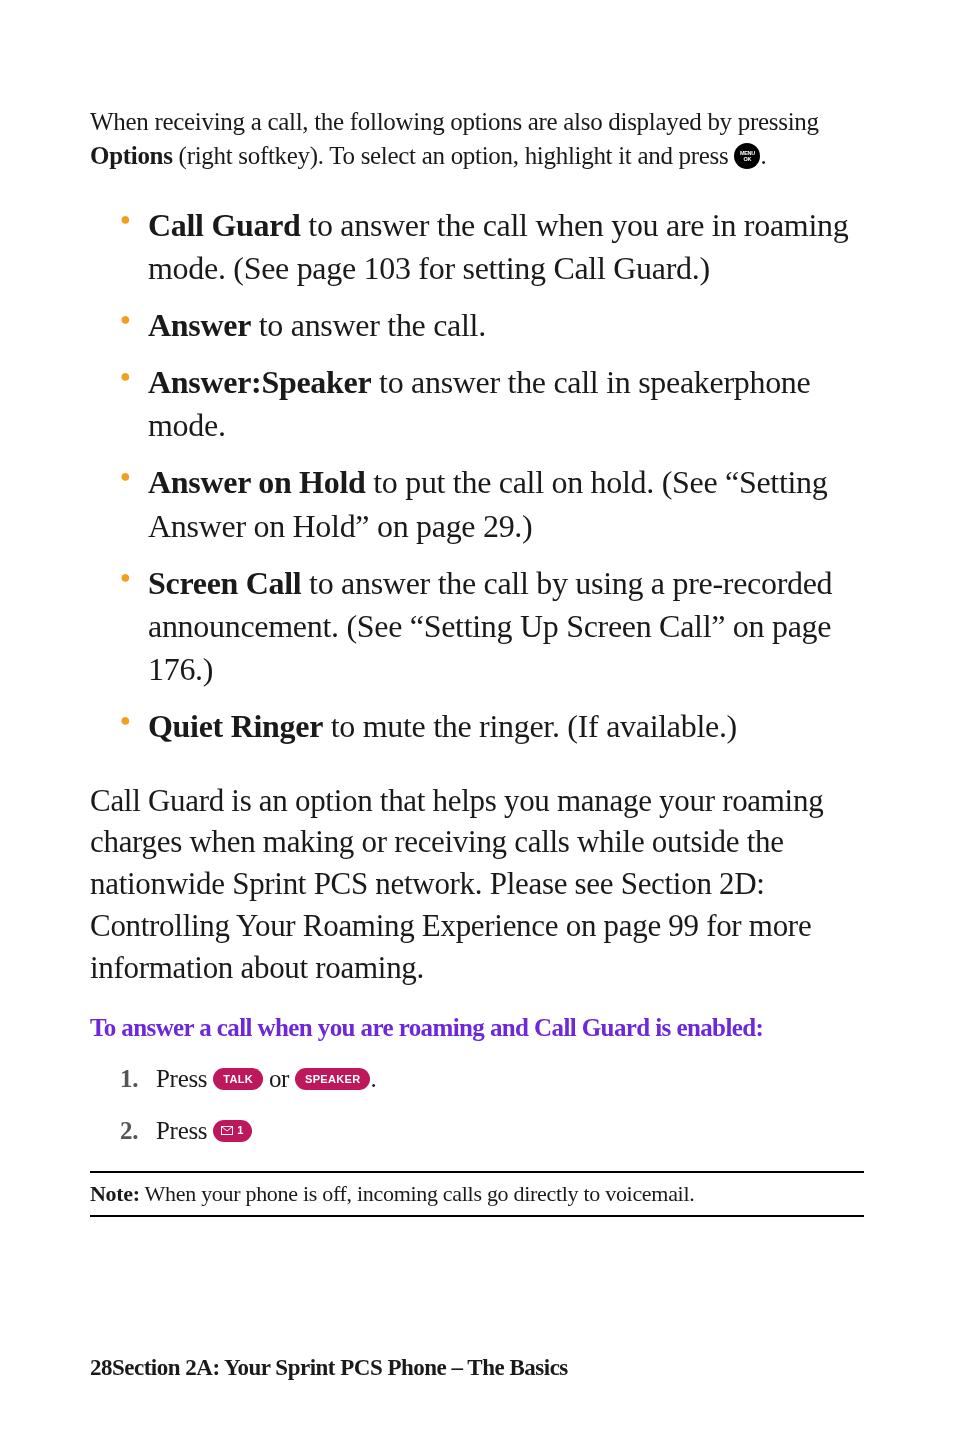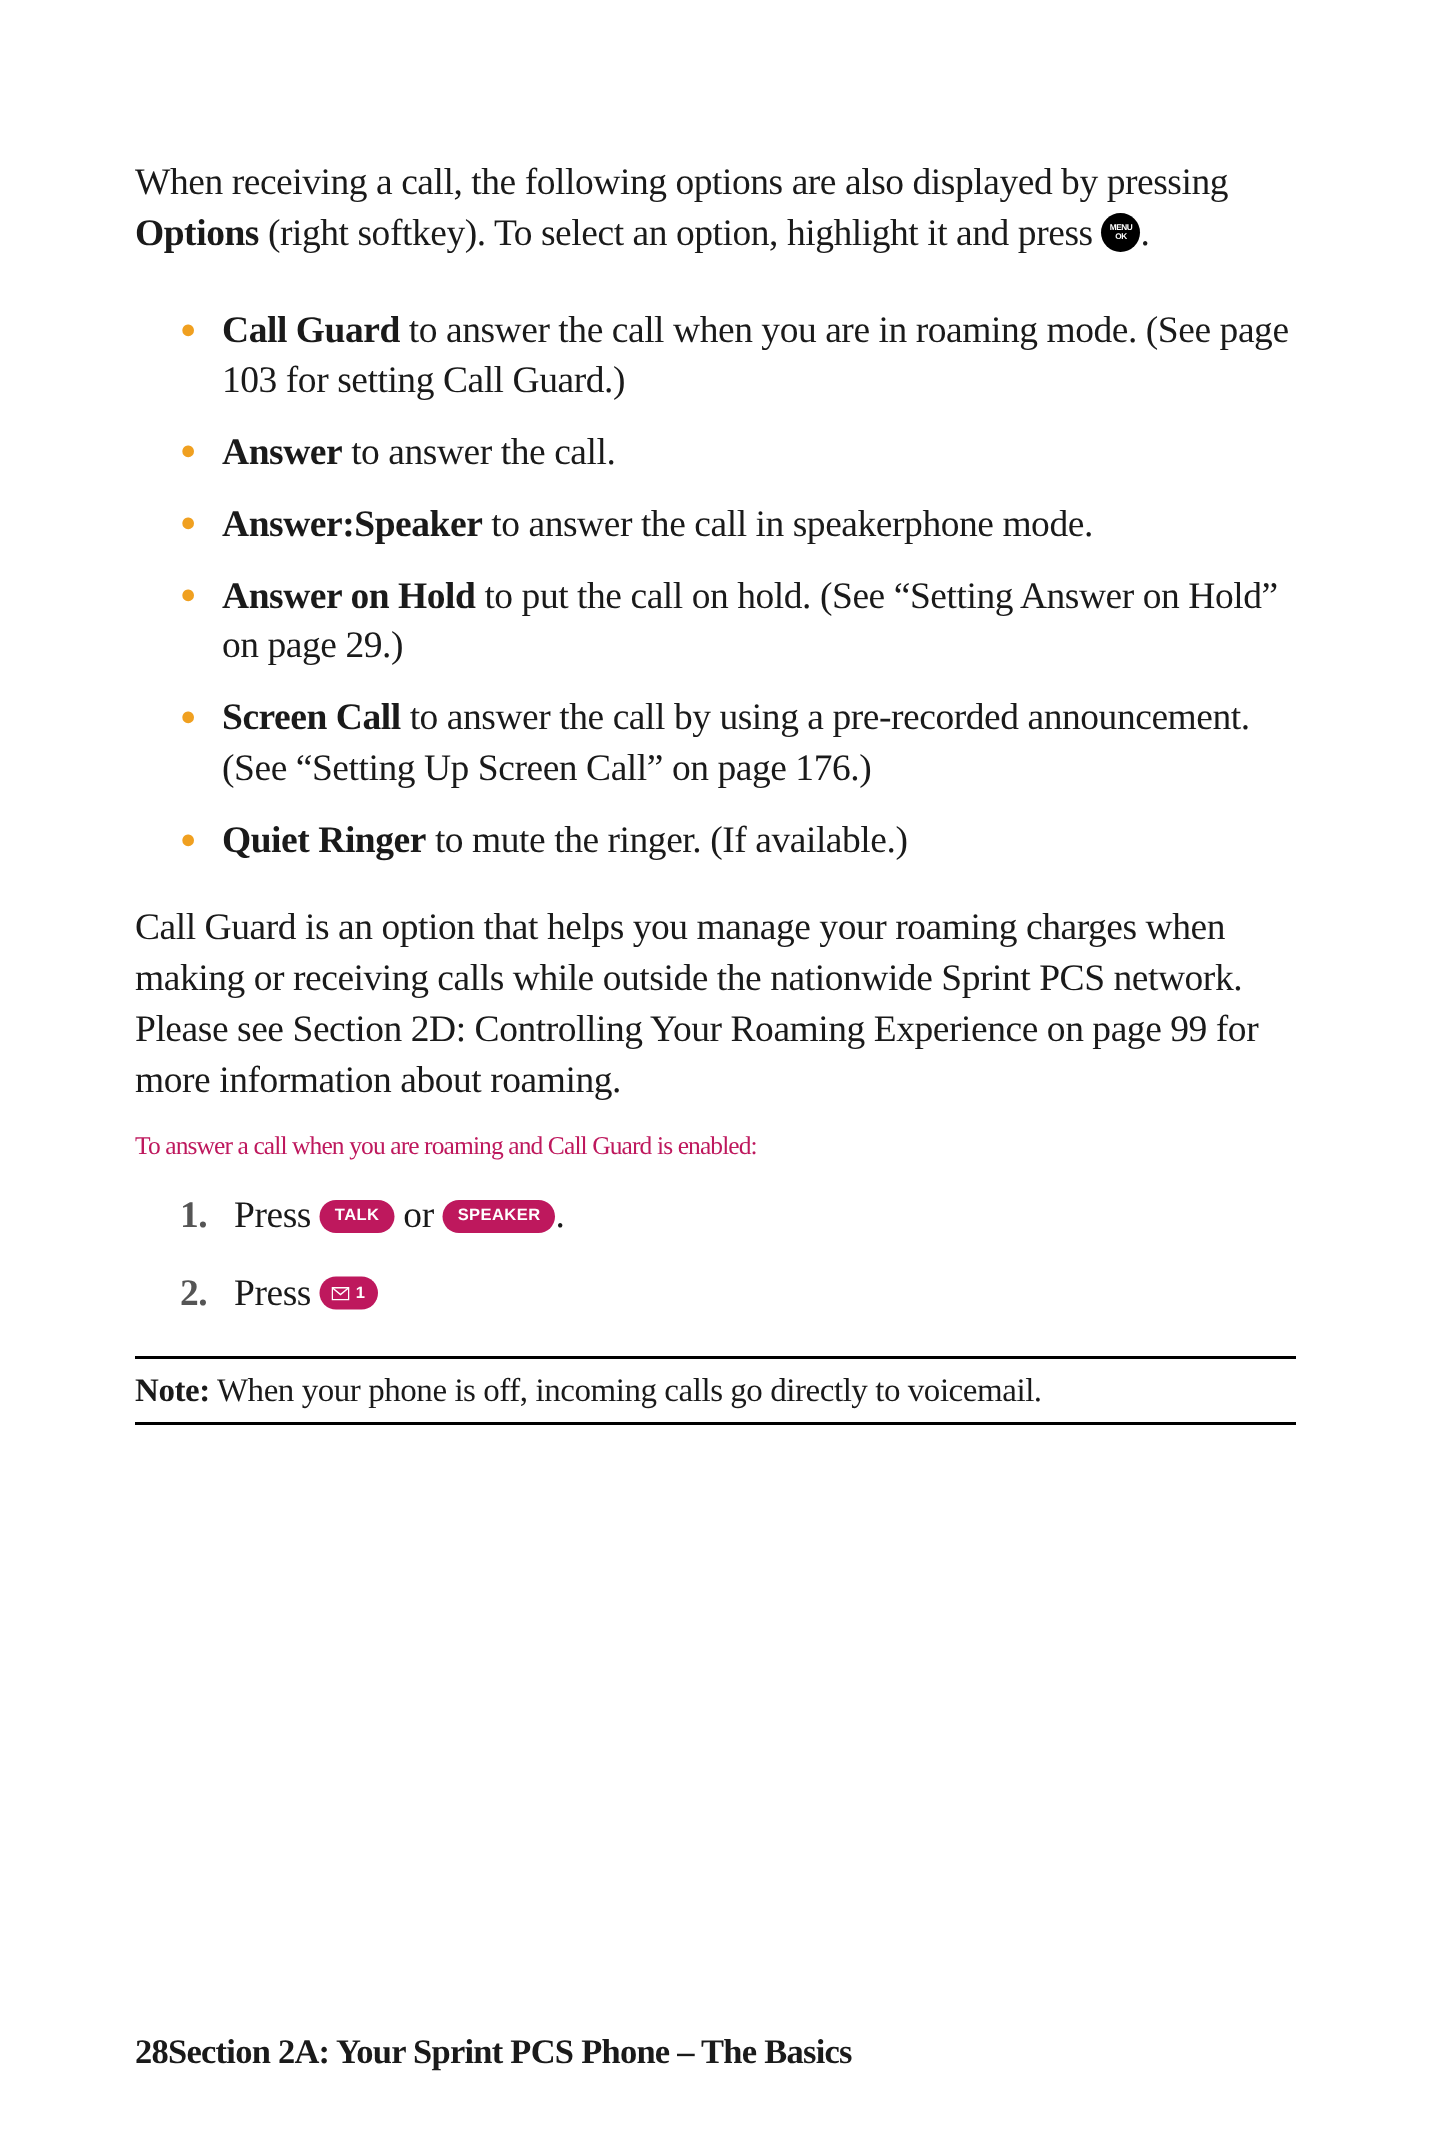--- a/index.html
+++ b/index.html
@@ -68,51 +68,51 @@
       margin-right: 4px;
     }
     ul.bullets {
       list-style: none;
       padding: 0 0 0 30px;
       margin: 0 0 20px 0;
     }
     ul.bullets li {
       position: relative;
       padding-left: 28px;
-      font-size: 25px;
+      font-size: 32px;
       line-height: 1.35;
       margin-bottom: 14px;
       letter-spacing: -0.3px;
     }
     ul.bullets li::before {
       content: "●";
       position: absolute;
       left: 0;
       top: 3px;
       color: #f0a020;
       font-size: 18px;
     }
     h2.subheading {
       font-size: 27px;
       font-weight: bold;
       margin: 28px 0 18px 0;
       letter-spacing: -0.5px;
     }
     .para {
+      font-size: 31px;
+      line-height: 1.35;
+      margin-bottom: 6px;
+      letter-spacing: -0.3px;
+    }
+    .bold-lead {
       font-size: 25px;
-      line-height: 1.35;
-      margin-bottom: 6px;
-      letter-spacing: -0.3px;
-    }
-    .bold-lead {
-      font-size: 17px;
-      font-weight: normal;
+      font-weight: bold;
       margin-bottom: 20px;
       letter-spacing: -0.6px;
-      color: #be185d;
+      color: #6d28d9;
     }
     ol.steps {
       list-style: none;
       padding: 0 0 0 30px;
       margin: 0 0 24px 0;
       counter-reset: step;
     }
     ol.steps li {
       position: relative;
       padding-left: 36px;

